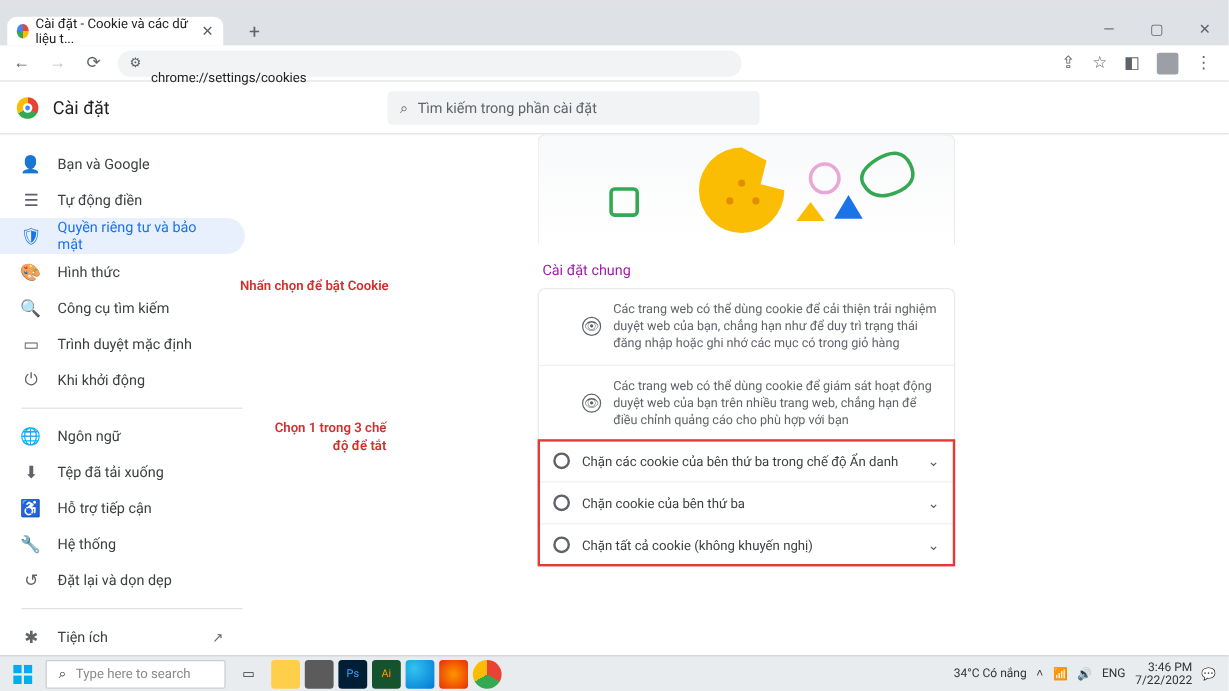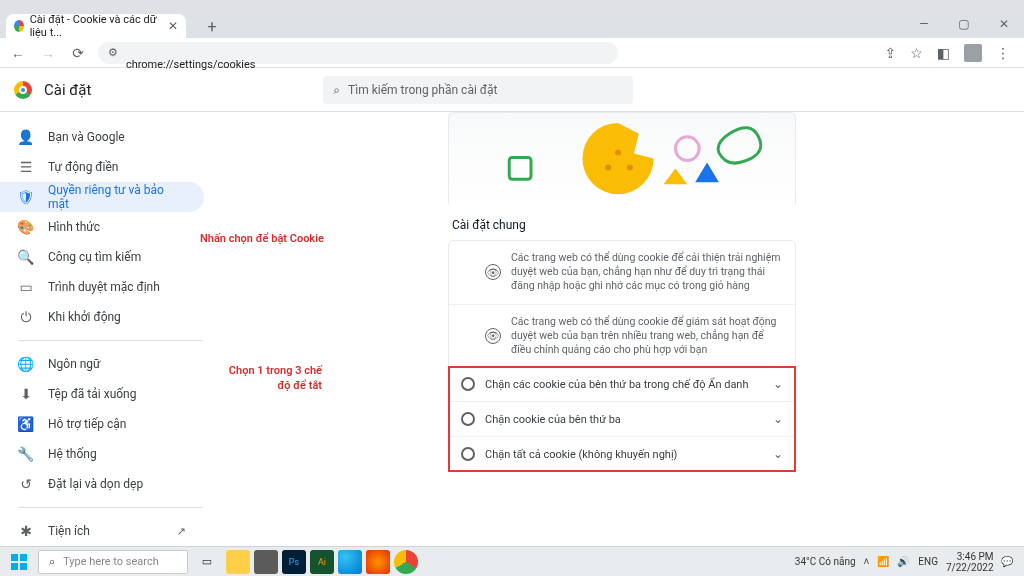--- a/index.html
+++ b/index.html
@@ -33,21 +33,21 @@
   .sbitem.sel { background:#e8f0fe; color:#1a73e8; }
   .sbicon { width:16px; height:16px; display:flex; align-items:center; justify-content:center; color:#5f6368; font-size:14px; flex-shrink:0; }
   .sbitem.sel .sbicon{ color:#1a73e8;}
   .sbsep{ height:1px; background:#e0e0e0; margin:8px 18px; }
   .extarrow{ margin-left:auto; font-size:11px; color:#5f6368;}
   
   .main { flex:1; overflow-y:auto; padding: 0 20px 10px 20px; display:flex; justify-content:center; }
   .col { width: 348px; }
   .hero { height: 92px; background: linear-gradient(#f8f9fa,#fff); border-radius: 6px 6px 0 0; position:relative; overflow:hidden; border:1px solid #e8eaed; border-bottom:none;}
   .hero svg{position:absolute; inset:0; width:100%; height:100%;}
-  .sectitle { font-size: 12px; color:#0f172a; margin: 14px 0 8px 4px; }
+  .sectitle { font-size: 12px; color:#a21caf; margin: 14px 0 8px 4px; }
   .card { border:1px solid #e8eaed; border-radius:6px; background:#fff; }
   .row { display:flex; align-items:center; padding: 10px 12px; gap:10px; font-size:11px; color:#3c4043; min-height:24px;}
   .row + .row { border-top: 1px solid #f0f0f0; }
   .row .chev { margin-left:auto; color:#5f6368; font-size:12px;}
   .radio { width:14px; height:14px; border:2px solid #5f6368; border-radius:50%; flex-shrink:0; position:relative;}
   .radio.sel { border-color:#1a73e8; }
   .radio.sel::after{content:"";position:absolute;inset:2px;border-radius:50%;background:#1a73e8;}
   .info { width:16px; height:16px; border-radius:50%; border:1px solid #5f6368; color:#5f6368; font-size:10px; display:flex; align-items:center; justify-content:center; flex-shrink:0; margin-left:24px;}
   .desc { color:#5f6368; font-size:10.5px; line-height:1.35; }
   .redbox { outline: 2px solid #e53935; outline-offset:-1px; }
@@ -213,21 +213,21 @@
             </div>
           </div>
         </div>
 
 
       </div>
     </div>
   </div>
 
   <div class="ann" style="left:200px; top:164px;">Nhấn chọn để bật Cookie</div>
-  <div class="ann" style="left:222px; top:296px; width:100px;">Chọn 1 trong 3 chế độ để tắt</div>
+  <div class="ann" style="left:222px; top:282px; width:100px;">Chọn 1 trong 3 chế độ để tắt</div>
 </div>
 
 <div class="taskbar">
   <div class="tbitem">
     <svg width="16" height="16" viewBox="0 0 16 16">
         <rect x="0" y="0" width="7" height="7" fill="#00adef"></rect>
         <rect x="9" y="0" width="7" height="7" fill="#00adef"></rect>
         <rect x="0" y="9" width="7" height="7" fill="#00adef"></rect>
         <rect x="9" y="9" width="7" height="7" fill="#00adef"></rect>
       </svg>

